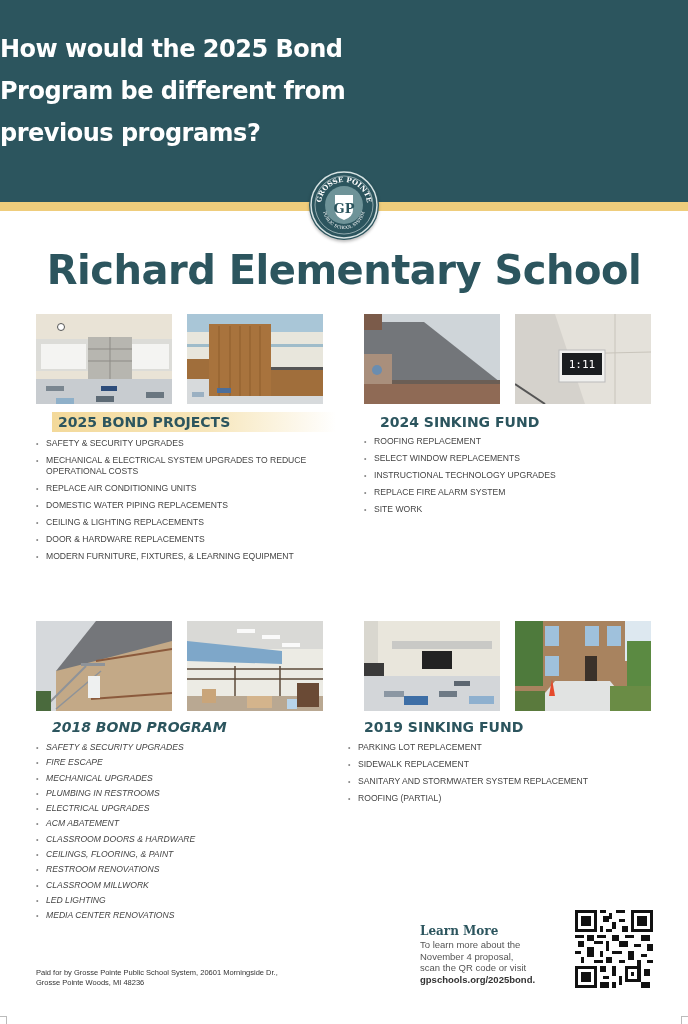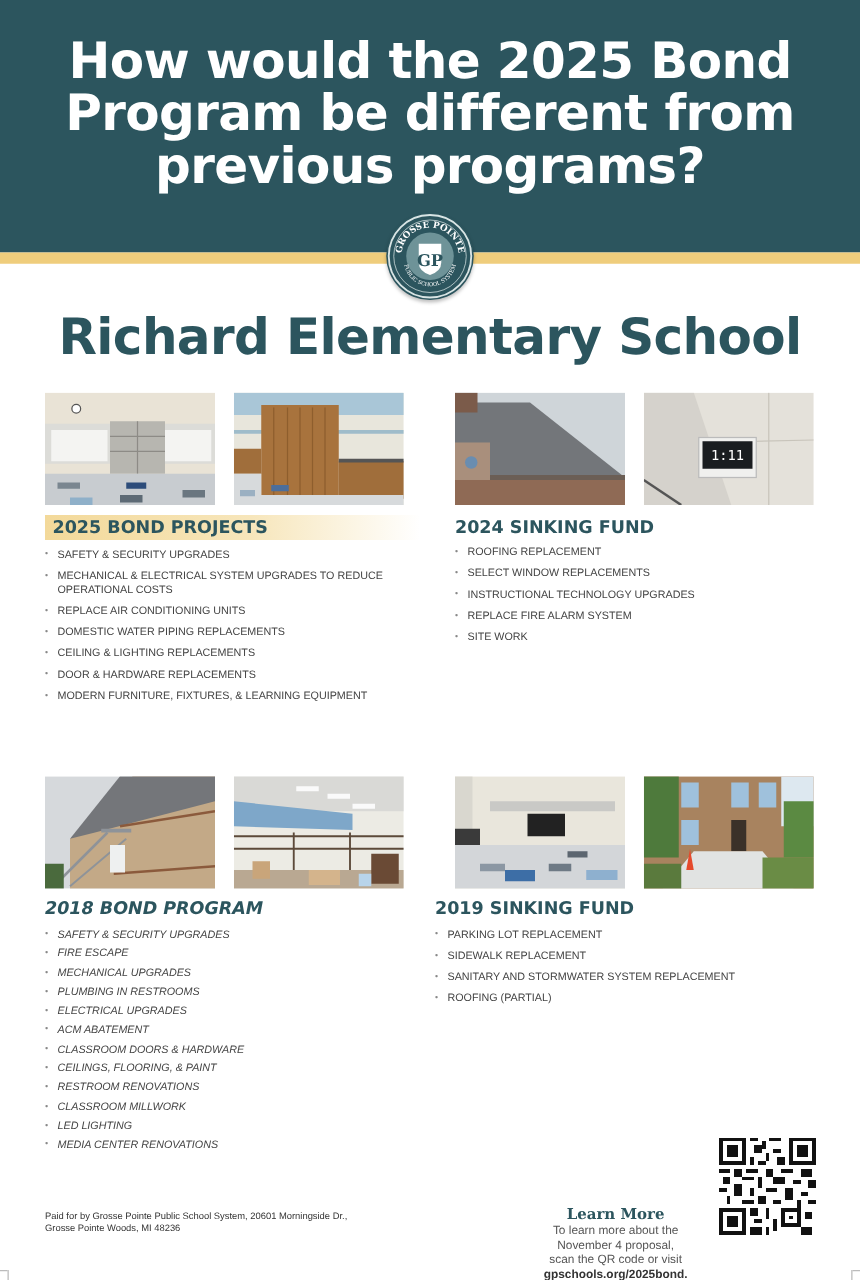--- a/index.html
+++ b/index.html
@@ -9,23 +9,23 @@
     .header-band {
       position: absolute; left: 0; top: 0; width: 688px; height: 202px;
       background: #2c555e;
     }
     .gold-stripe {
       position: absolute; left: 0; top: 202px; width: 688px; height: 9px;
       background: #efcd7c;
     }
     .headline {
       position: absolute; left: 0; top: 28px; width: 688px;
-      text-align: center; color: #ffffff;
+      color: #ffffff;
       font-family: "DejaVu Sans", sans-serif; font-weight: bold;
-      font-size: 40px; line-height: 42px; letter-spacing: -0.5px;
+      font-size: 24px; line-height: 42px; letter-spacing: -0.5px;
     }
     .headline span { display: block; }
 
     .seal {
       position: absolute; left: 309px; top: 170px; width: 70px; height: 70px;
       border-radius: 50%; background: #2c555e;
       box-shadow: 0 2px 3px rgba(0,0,0,0.25);
     }
     .seal svg { width: 70px; height: 70px; display: block; }
 
@@ -35,38 +35,38 @@
       font-size: 40px; line-height: 44px; letter-spacing: -0.5px;
     }
 
     .photo {
       position: absolute; width: 160px; height: 90px; overflow: hidden;
     }
 
     .section { position: absolute; width: 300px; }
     .section-title {
       font-family: "DejaVu Sans", sans-serif; font-weight: bold; font-size: 14px;
-      color: #2c555e; line-height: 20px; padding-left: 6px; height: 20px;
+      color: #2c555e; line-height: 20px; padding-left: 6px; height: 20px; margin-left: 16px;
     }
     .section-title.highlight {
       background: linear-gradient(90deg, #f3d99a 0%, #f7e6bb 55%, rgba(255,255,255,0) 100%);
     }
     .items { list-style: none; margin-top: 4px; }
     .items li {
       position: relative; padding-left: 10px;
       font-size: 8.6px; line-height: 11px; color: #444;
       text-transform: uppercase; margin-bottom: 6px;
     }
     .items li::before {
       content: "•"; position: absolute; left: 0; top: 0; color: #888; font-size: 7px;
     }
     .items.tight li { margin-bottom: 4.3px; }
 
     .learn-more {
-      position: absolute; left: 420px; top: 963px; width: 145px; text-align: center;
+      position: absolute; left: 420px; top: 923px; width: 145px; text-align: left;
     }
     .learn-title {
       font-family: "DejaVu Serif", serif; font-weight: bold; font-size: 12px; color: #2c555e;
       line-height: 16px;
     }
     .learn-body { font-size: 9.5px; line-height: 11.5px; color: #555; }
     .learn-url { font-size: 9.5px; line-height: 11.5px; font-weight: bold; color: #333; }
 
     .qr { position: absolute; left: 575px; top: 910px; width: 78px; height: 78px; }
 

